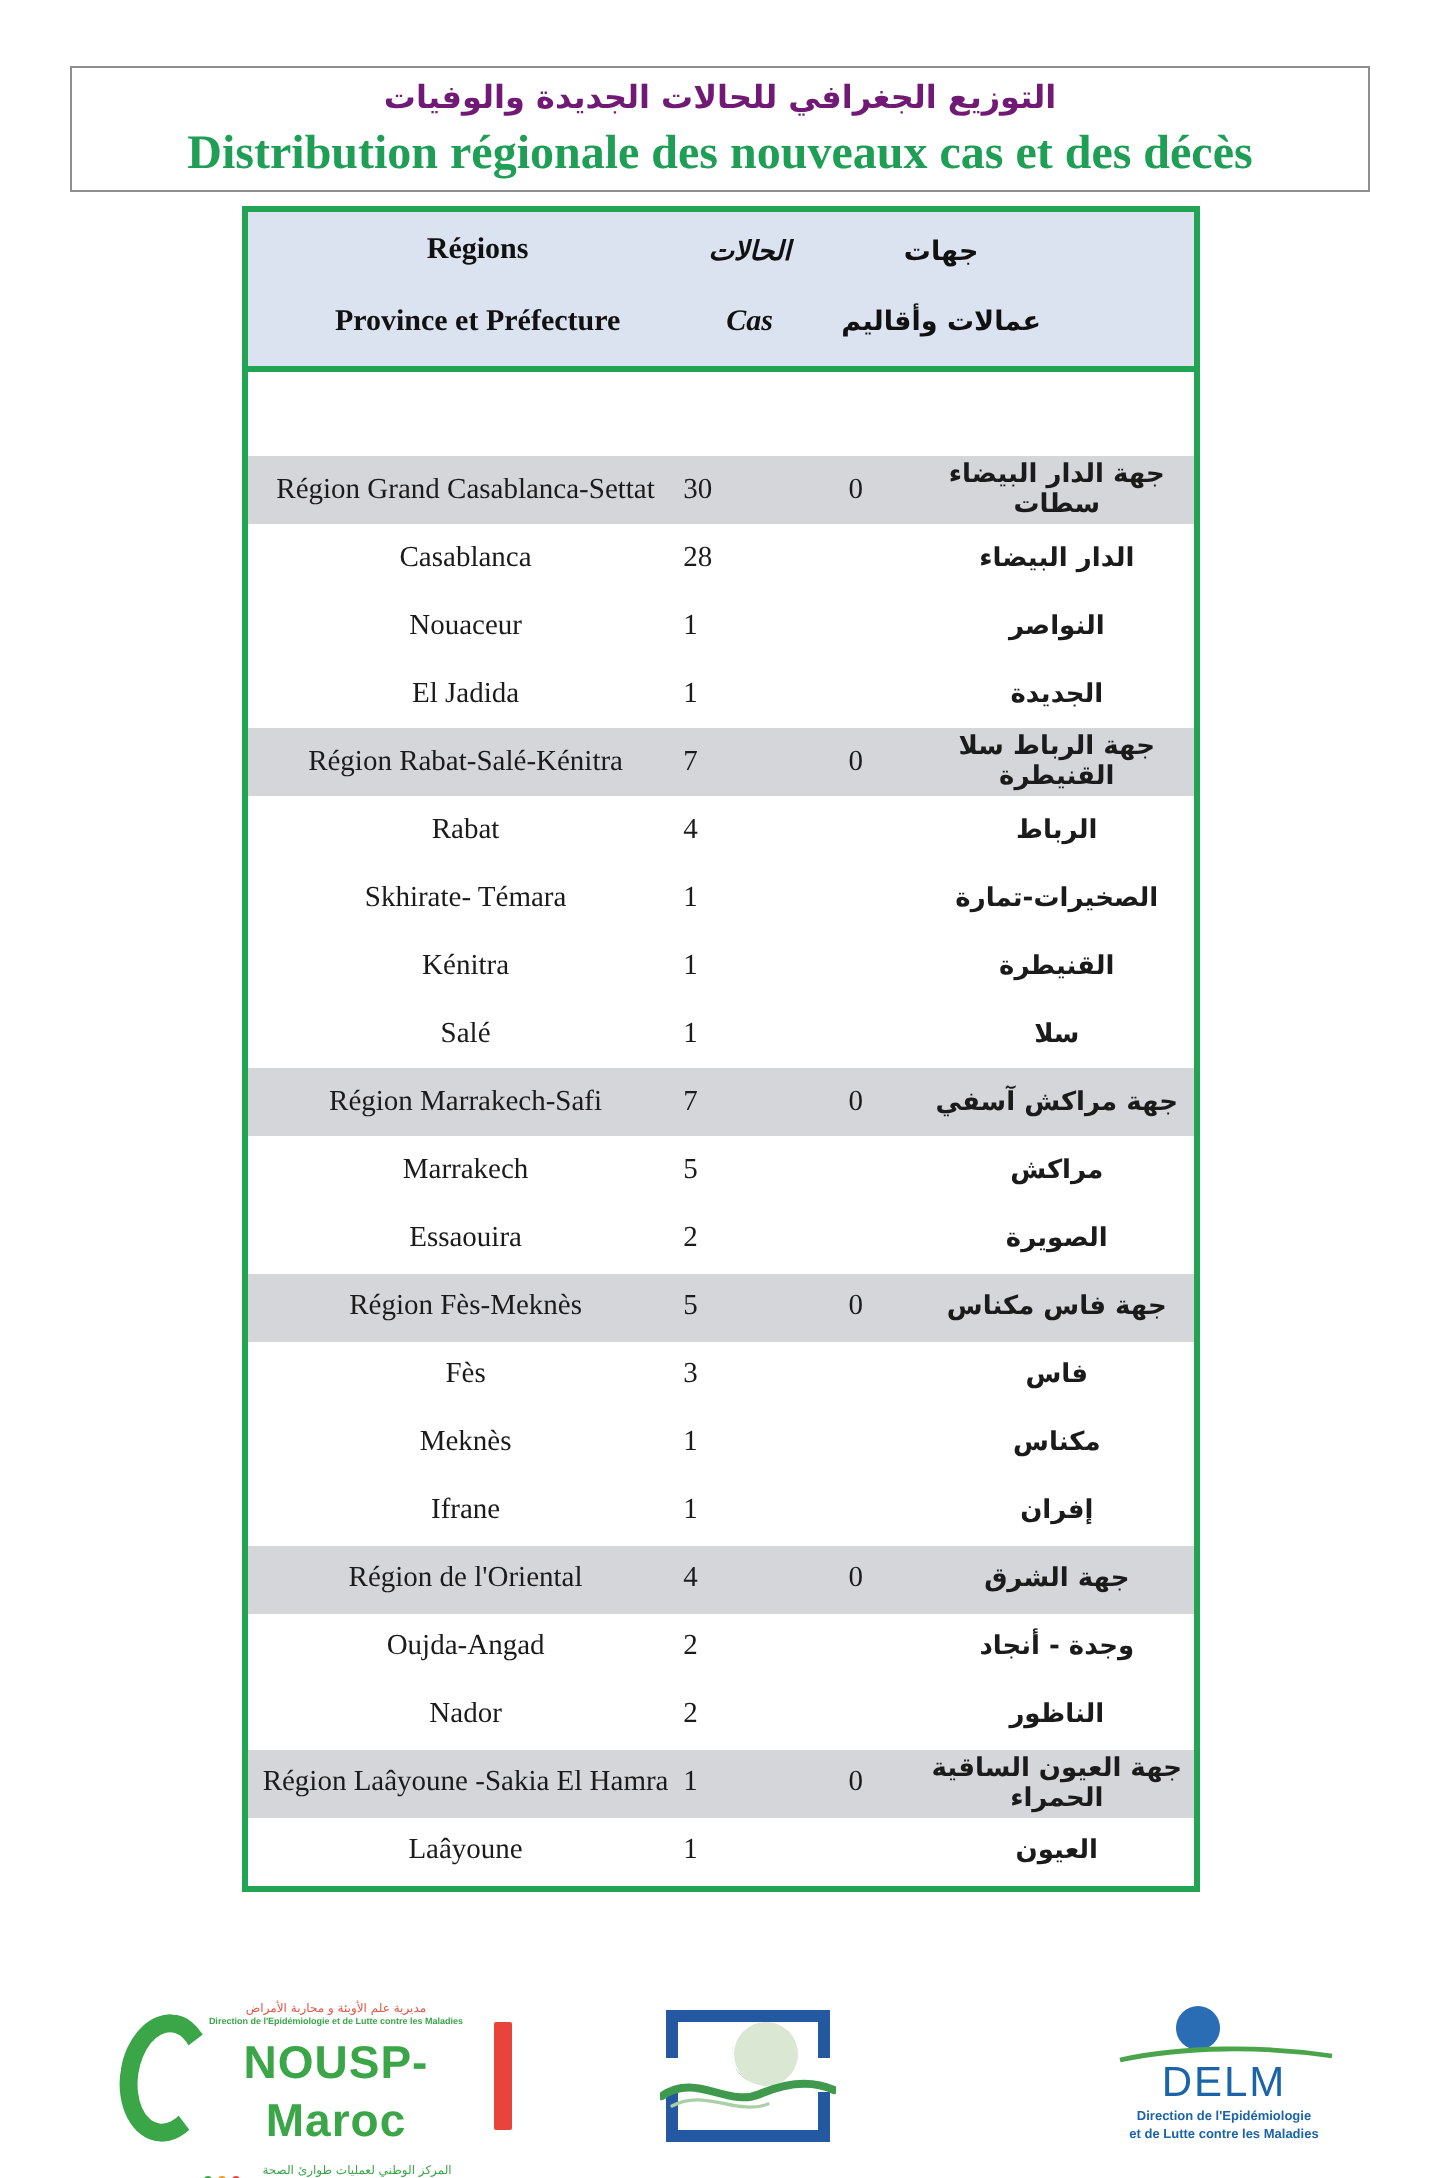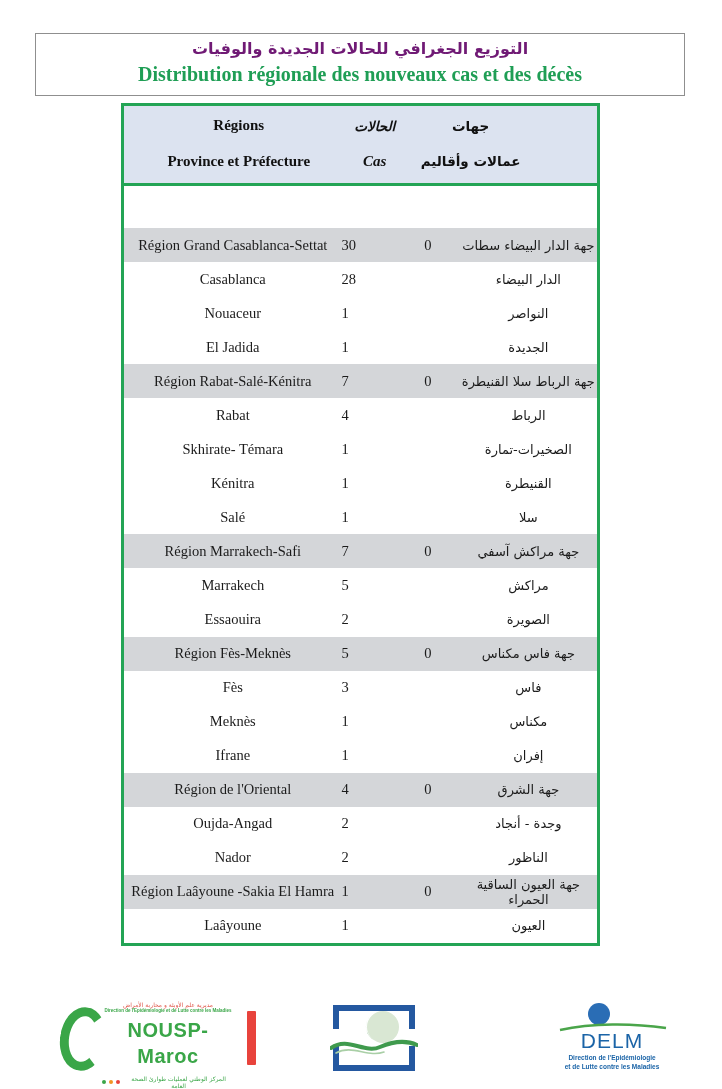--- a/index.html
+++ b/index.html
@@ -14,21 +14,21 @@
     position:absolute; left:35px; top:33px; width:650px; height:63px;
     border:1px solid #8f8f8f; text-align:center; background:#ffffff;
     padding-top:4px;
   }
   .title-ar {
     font-family:"DejaVu Sans", sans-serif;
     font-size:16px; font-weight:bold; color:#701a75; line-height:1.4;
   }
   .title-fr {
     font-family:"Liberation Serif", serif;
-    font-size:20px; font-weight:bold; color:#1f9e55; line-height:1.45;
+    font-size:24px; font-weight:bold; color:#1f9e55; line-height:1.45;
   }
 
   
   .dist-table {
     position:absolute; left:121px; top:103px; width:479px; height:843px;
     border:3px solid #23a455; background:#ffffff;
   }
   .thead {
     position:absolute; left:0; right:0; top:0; height:80px;
     background:#dce3f0; border-bottom:3px solid #23a455;
@@ -45,37 +45,37 @@
   .tbody {
     position:absolute; left:0; right:0; top:80px; bottom:0;
     display:flex; flex-direction:column;margin-top:42px;
   }
   .row { flex:1; display:flex; align-items:center; font-size:14.5px; color:#1b1b1b; }
   .row.region { background:#d4d6d9; }
   .row.province { background:#ffffff; }
   .c1 { width:46%; text-align:center; }
   .c2 { width:11.5%; text-align:left; }
   .c3 { width:13.5%; text-align:center; }
-  .c4 { width:29%; text-align:center; font-family:"DejaVu Sans", sans-serif; font-size:13px; }
+  .c4 { width:29%; text-align:center; font-family:"DejaVu Sans", sans-serif; font-size:13px;font-weight:bold; }
   .h1 { width:46%; } .h2 { width:11.5%;font-style:italic; } .h3 { width:13.5%; } .h4 { width:29%; }
 
   
   .footer { position:absolute; left:0; top:985px; width:722px; height:104px; }
 
   
   .nousp { position:absolute; left:60px; top:10px; width:196px; height:92px; }
   .crescent {
     position:absolute; left:0; top:12px; width:46px; height:64px;
     border:9px solid #3aa648; border-right-color:transparent;
     border-radius:50%; transform:rotate(8deg);
   }
   .nousp-text { position:absolute; left:42px; top:6px; width:132px; text-align:center; }
   .n-top-ar { font-family:"DejaVu Sans", sans-serif; font-size:6px; color:#e0584c; line-height:1.2; }
   .n-top-fr { font-family:"Liberation Sans", sans-serif; font-size:4.5px; font-weight:bold; color:#3aa648; line-height:1.2; }
-  .n-name { font-family:"Liberation Sans", sans-serif; font-size:20px; font-weight:bold; color:#3aa648; line-height:1.3; margin-top:3px; letter-spacing:0.5px; }
+  .n-name { font-family:"Liberation Sans", sans-serif; font-size:23px; font-weight:bold; color:#3aa648; line-height:1.3; margin-top:3px; letter-spacing:0.5px; }
   .n-bot-line { display:flex; justify-content:center; align-items:center; gap:3px; margin-top:6px; }
   .dot { width:4px; height:4px; border-radius:50%; display:inline-block; }
   .dot-g { background:#3aa648; } .dot-o { background:#f29422; } .dot-r { background:#e8433c; }
   .n-bot-ar { font-family:"DejaVu Sans", sans-serif; font-size:6px; color:#3aa648; line-height:1.2; }
   .n-bot-fr { font-family:"Liberation Sans", sans-serif; font-size:4px; color:#e0584c; line-height:1.3; }
   .red-bar { position:absolute; right:0; top:16px; width:9px; height:54px; background:#e8433c; border-radius:1px; }
 
   
   .moh { position:absolute; left:330px; top:17px; width:88px; height:72px; }
 

